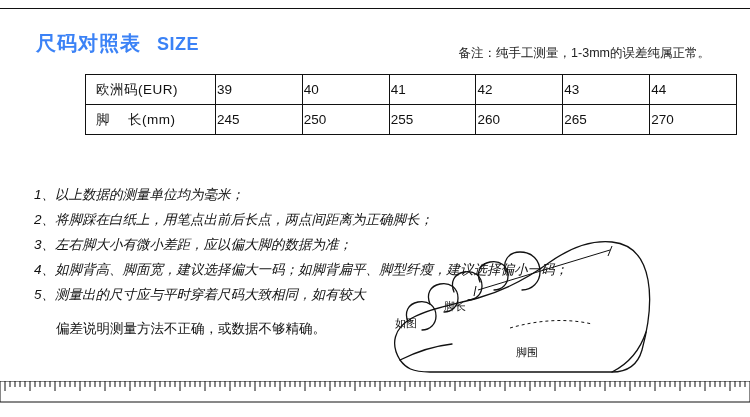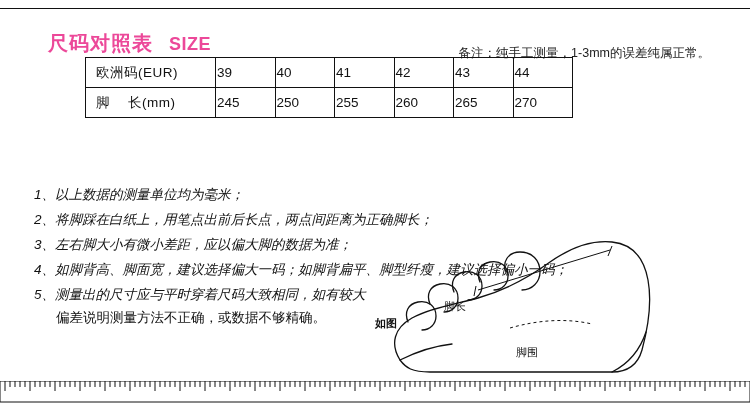--- a/index.html
+++ b/index.html
@@ -21,49 +21,49 @@
   .top-rule {
     position: absolute;
     left: 0;
     top: 8px;
     width: 750px;
     height: 1px;
     background: #111;
   }
   .title {
     position: absolute;
-    left: 48px;
+    left: 36px;
     top: 30px;
     font-size: 20px;
     font-weight: bold;
     letter-spacing: 1px;
-    color: #ec4899;
+    color: #3b82f6;
     text-align: center;
   }
   .title .size-en {
     display: inline-block;
     margin-left: 16px;
     font-size: 18px;
     font-weight: bold;
     letter-spacing: 0.5px;
   }
   .note {
     position: absolute;
     right: 40px;
     top: 45px;
     font-size: 12.5px;
     color: #222;
     white-space: nowrap;
   }
   table.size-table {
     position: absolute;
     left: 85px;
-    top: 57px;
+    top: 74px;
     border-collapse: collapse;
-    width: 488px;
+    width: 652px;
     table-layout: fixed;
   }
   table.size-table td {
     border: 1px solid #111;
     height: 27px;
     font-size: 13.5px;
     color: #111;
   }
   table.size-table td.head-cell {
     width: 118px;
@@ -88,20 +88,21 @@
     color: #111;
     white-space: nowrap;
     font-style: italic;
   }
   .notes-list .note-sub {
     font-size: 13.5px;
     line-height: 22px;
     color: #111;
     padding-left: 22px;
     white-space: nowrap;
+    margin-top: 11px;
   }
   .foot-figure {
     position: absolute;
     left: 360px;
     top: 232px;
     width: 380px;
     height: 150px;
   }
   .ruler {
     position: absolute;
@@ -109,21 +110,21 @@
     bottom: 14px;
     width: 750px;
     height: 22px;
   }
   .label-text {
     position: absolute;
     font-size: 11px;
     color: #111;
     white-space: nowrap;
   }
-  .lbl-rutu { left: 375px; top: 316px; font-weight: bold; }
+  .lbl-rutu { left: 395px; top: 316px; }
   .lbl-jiaochang { left: 444px; top: 299px; }
   .lbl-jiaowei { left: 516px; top: 345px; }
 </style>
 </head>
 <body>
 
 <div class="page">
 
   <div class="top-rule"></div>
 

